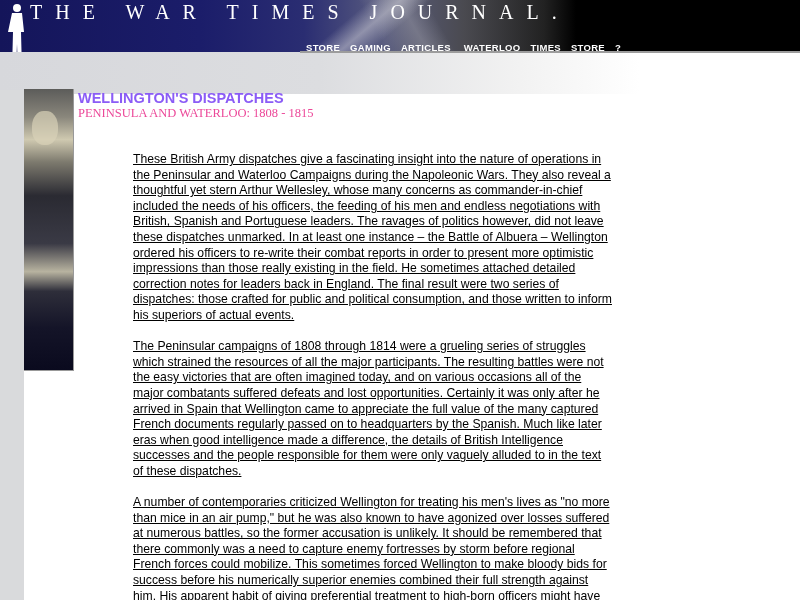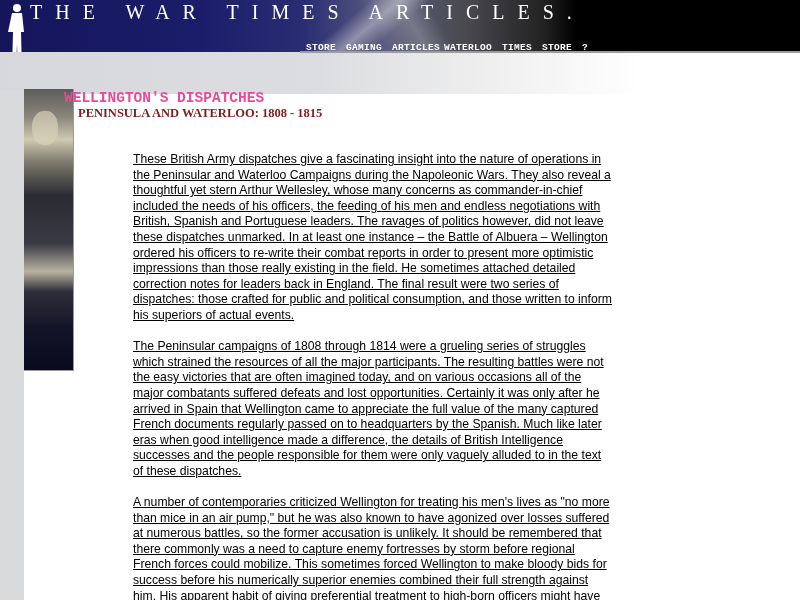--- a/index.html
+++ b/index.html
@@ -31,73 +31,73 @@
   }
   .soldier-icon {
     position: absolute; left: 6px; top: 2px; width: 22px; height: 70px;
   }
   .nav {
     position: absolute; left: 306px; top: 42px; height: 12px; display: flex; gap: 0;
     z-index: 3;
   }
   .nav a {
     color: #ffffff; font-weight: bold; font-size: 9.5px; text-decoration: none;
-    font-family: Liberation Mono, monospace; margin-right: 10px; letter-spacing: 0.3px;
+    font-family: Liberation Sans, sans-serif; margin-right: 10px; letter-spacing: 0.3px;
   }
   .nav-underline {
     position: absolute; left: 300px; top: 51px; width: 500px; height: 2px; background: #9c9c9c; z-index: 2;
   }
   
   .left-col {
     position: absolute; left: 0; top: 90px; width: 24px; height: 510px;
     background: #d9dadc;
   }
   .portrait {
     position: absolute; left: 24px; top: 89px; width: 49px; height: 281px;
     background: linear-gradient(180deg, #5c5c5a 0%, #8a877c 10%, #cfc9b0 18%, #7d7a6e 26%, #2a2a32 38%, #3a3a45 55%, #b8b3a0 65%, #2e2e3a 72%, #141428 85%, #0a0a1e 100%);
     border-right: 1px solid #999;
     border-bottom: 1px solid #999;
   }
   .portrait .face {
     position: absolute; left: 8px; top: 22px; width: 26px; height: 34px;
     border-radius: 45%; background: #d8d2b8; opacity: 0.7;
   }
   .title {
-    position: absolute; left: 64px; top: 90px;
-    font-family: Liberation Mono, monospace; font-weight: bold; font-size: 14.5px; color: #ec4899;
+    position: absolute; left: 78px; top: 90px;
+    font-family: Liberation Sans, sans-serif; font-weight: bold; font-size: 14.5px; color: #8b5cf6;
   }
   .subtitle {
     position: absolute; left: 78px; top: 106px;
-    font-family: "Liberation Serif", serif; font-size: 12.5px; color: #7f1d1d; font-weight: bold;
+    font-family: "Liberation Serif", serif; font-size: 12.5px; color: #ec4899;
   }
   .content {
     position: absolute; left: 133px; top: 152px; width: 480px;
     font-family: "Liberation Sans", sans-serif; font-size: 12.2px; line-height: 15.6px; color: #000;
   }
   .content p { margin: 0 0 15.6px 0; text-decoration: underline; }
 </style>
 </head>
 <body>
 
 <div class="swoosh"></div>
 
 <div class="banner">
   <div class="texture"></div>
   <svg class="soldier-icon" viewBox="0 0 22 70">
     <circle cx="11" cy="6" r="4" fill="#fff"></circle>
     <path d="M6 11 L16 11 L18 30 L15 30 L16 68 L12 68 L11 42 L10 68 L6 68 L7 30 L2 30 Z" fill="#fff"></path>
   </svg>
-  <div class="site-title">THE WAR TIMES ARTICLES.</div>
+  <div class="site-title">THE WAR TIMES JOURNAL.</div>
 </div>
 
 <div class="nav-underline"></div>
 <nav class="nav">
   <a>STORE</a>
   <a style="">GAMING</a>
-  <a style="margin-right:4px">ARTICLES</a>
+  <a style="margin-right:13px">ARTICLES</a>
   <a>WATERLOO</a>
   <a>TIMES</a>
   <a>STORE</a>
   <a>?</a>
 </nav>
 
 <div class="left-col"></div>
 
 <div class="portrait">
   <div class="face"></div>

